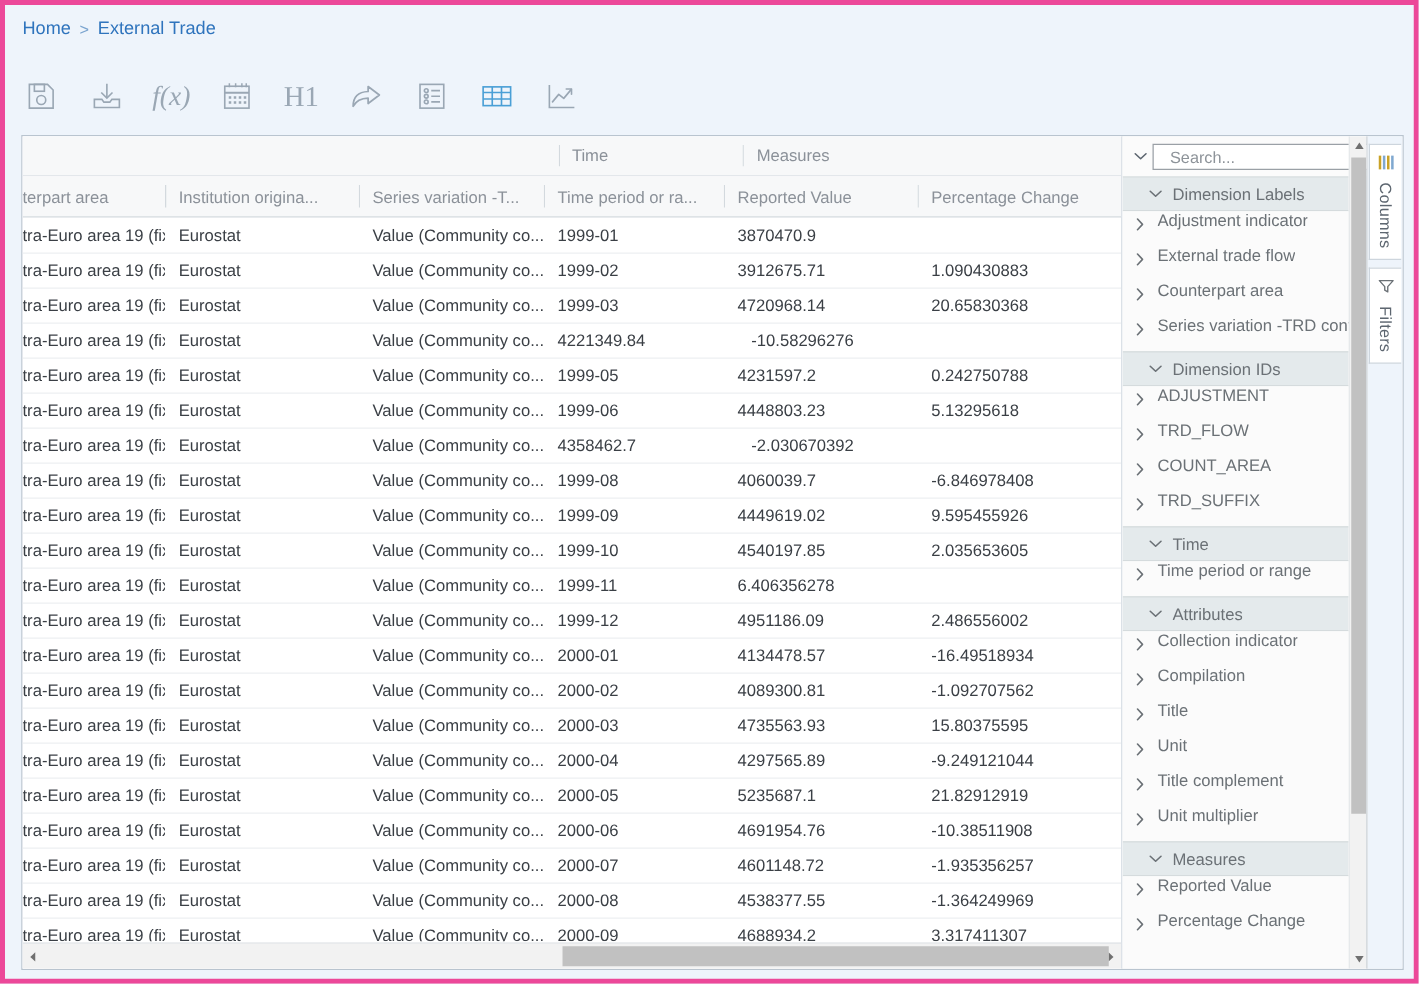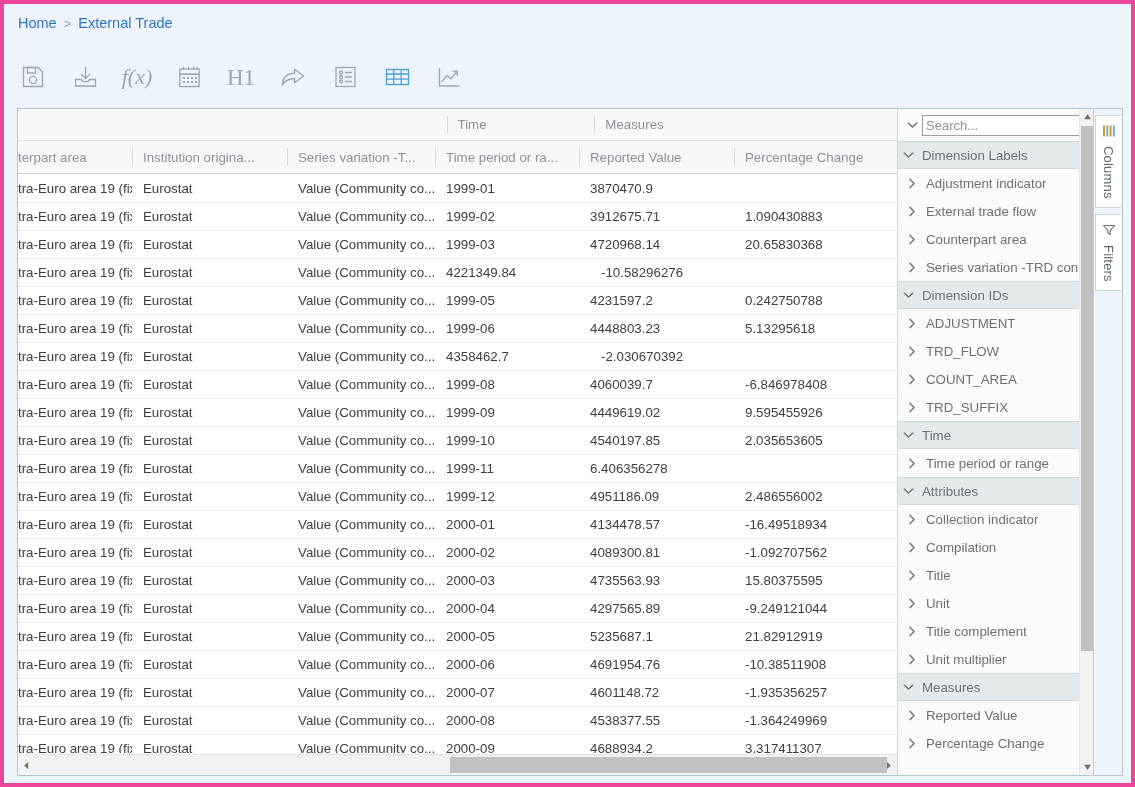--- a/index.html
+++ b/index.html
@@ -196,45 +196,45 @@
     cursor: pointer;
     flex: none;
   }
   .search-input {
     flex: 1;
     height: 21px;
     border: 1px solid #9aa0a6;
     background: #fff;
     font-size: 13px;
     color: #6c7278;
-    padding: 0 3px;
+    padding: 0 13px;
     outline: none;
     font-family: "Liberation Sans", sans-serif;
   }
   .search-input::placeholder { color: #8d9399; }
 
   .sec-head {
     height: 28px;
     display: flex; align-items: center;
     background: #e4eaec;
     border-top: 1px solid #d5dbdd;
     border-bottom: 1px solid #d5dbdd;
-    padding-left: 0;
+    padding-left: 16px;
     cursor: pointer;
   }
   .sec-head .lbl {
     font-size: 13.3px;
     color: #6b7176;
     margin-left: 4px;
     white-space: nowrap;
     overflow: hidden;
   }
   .sec-item {
     height: 28px;
-    display: flex; align-items: center;
+    display: flex; 
     padding-left: 4px;
     background: #fbfbfb;
     cursor: pointer;
   }
   .sec-item .lbl {
     font-size: 13.3px;
     color: #6b7176;
     margin-left: 4px;
     white-space: nowrap;
     overflow: hidden;

